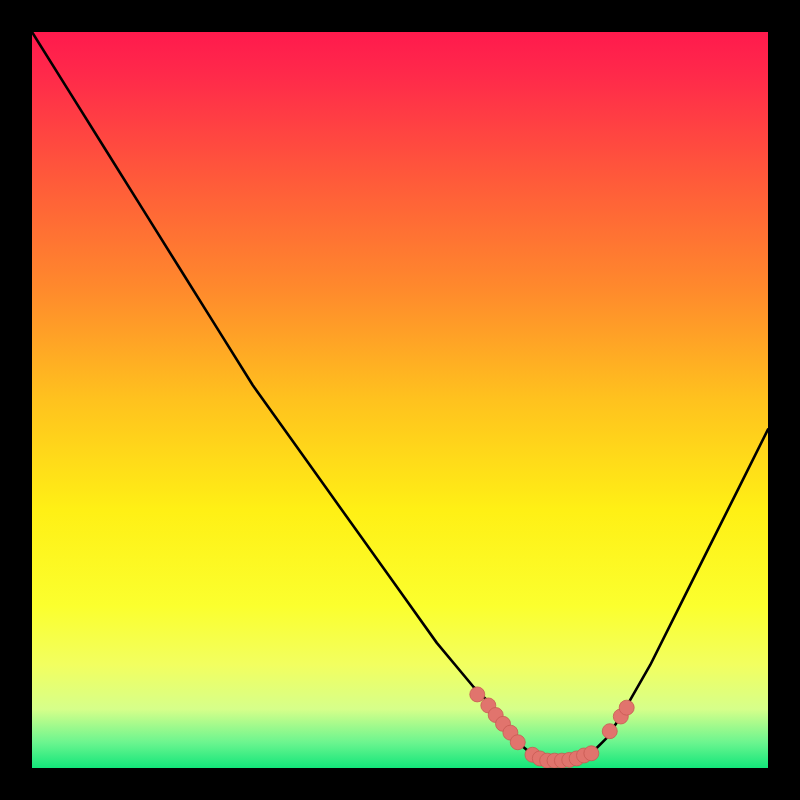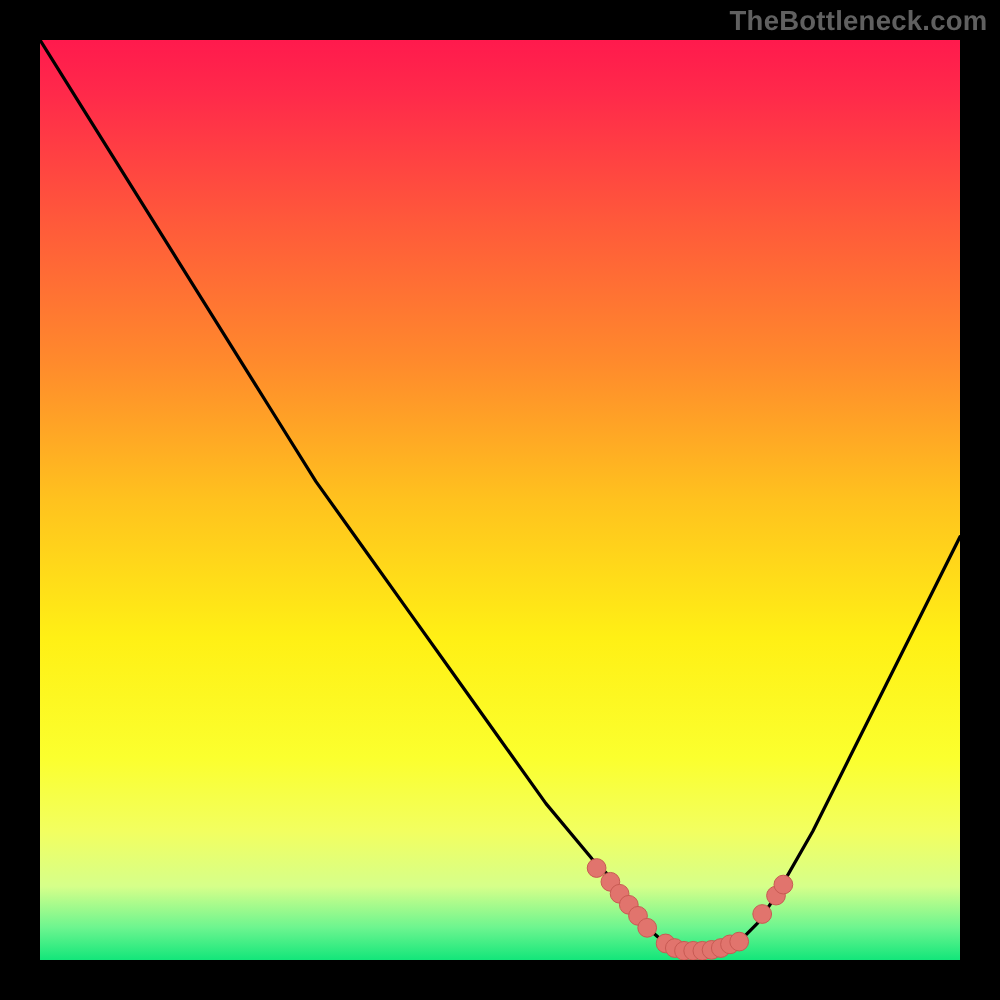--- a/index.html
+++ b/index.html
@@ -42,21 +42,20 @@
     width: 736px;
     height: 736px;
     z-index: 2;
   }
 </style>
 </head>
 <body>
 
 <div class="frame">
 
-  <div class="watermark">TheBottleneck.com</div>
 
   <svg class="plot-bg" viewBox="0 0 736 736" preserveAspectRatio="none">
     <defs>
       <linearGradient id="bgGrad" x1="0" y1="0" x2="0" y2="1">
           <stop offset="0.00%" stop-color="#ff1a4d"></stop>
           <stop offset="6.00%" stop-color="#ff2a4a"></stop>
           <stop offset="20.00%" stop-color="#ff5a3a"></stop>
           <stop offset="35.00%" stop-color="#ff8a2c"></stop>
           <stop offset="50.00%" stop-color="#ffc21e"></stop>
           <stop offset="65.00%" stop-color="#fff015"></stop>

